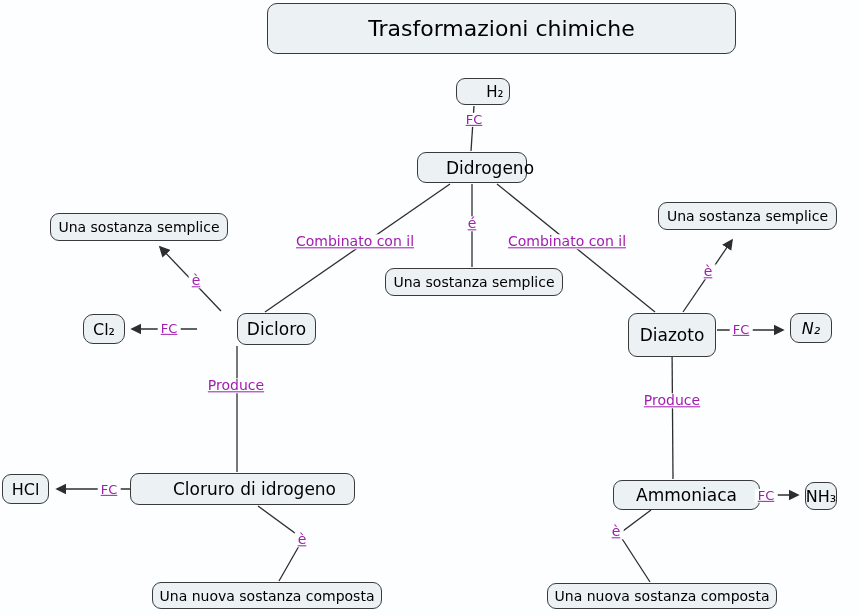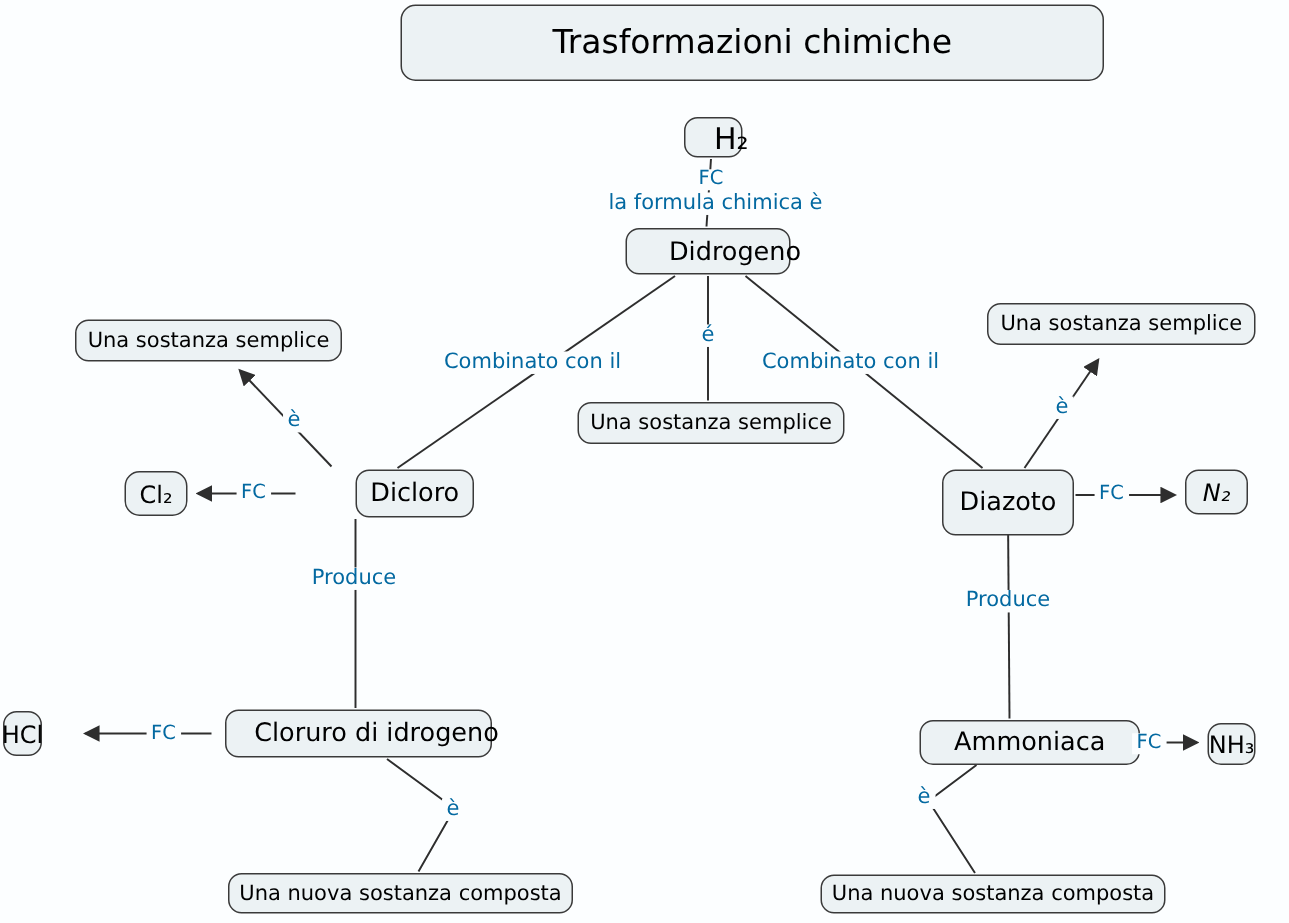--- a/index.html
+++ b/index.html
@@ -23,35 +23,35 @@
     position:absolute;display:flex;align-items:center;justify-content:center;
     background:var(--node-fill);
     border:1.4px solid var(--node-border);
     border-radius:9px;
     white-space:nowrap;box-sizing:border-box;
     cursor:default;
   }
   .lbl{
     position:absolute;transform:translate(-50%,-50%);
     background:var(--background);
-    padding:0 3px;font-size:14px;color:#0369a1;white-space:nowrap;line-height:1.1;
+    padding:0 3px;font-size:14px;color:#a21caf;white-space:nowrap;line-height:1.1;text-decoration:underline;
   }
   
   #n-title{left:267px;top:3px;width:469px;height:51px;font-size:22px;border-radius:10px;}
-  #n-h2{left:456px;top:78px;width:39px;height:27px;font-size:20px;padding-left:24px;}
+  #n-h2{left:456px;top:78px;width:54px;height:27px;font-size:15px;padding-left:24px;}
   #n-didrogeno{left:417px;top:152px;width:110px;height:31px;font-size:17px;padding-left:36px;}
   #n-uss-left{left:50px;top:213px;width:178px;height:28px;font-size:14px;}
   #n-uss-center{left:385px;top:268px;width:178px;height:28px;font-size:14px;}
   #n-uss-right{left:658px;top:202px;width:179px;height:28px;font-size:14px;}
   #n-cl2{left:83px;top:314px;width:42px;height:30px;font-size:16px;border-radius:10px;}
   #n-dicloro{left:198px;top:313px;width:79px;height:32px;font-size:17px;margin-left:39px;}
   #n-diazoto{left:628px;top:313px;width:88px;height:44px;font-size:17px;}
   #n-n2{left:790px;top:313px;width:42px;height:30px;font-size:16px;font-style:italic;}
-  #n-cloruro{left:150px;top:473px;width:178px;height:32px;font-size:17px;padding-left:24px;}
-  #n-hcl{left:2px;top:474px;width:26px;height:30px;font-size:16px;}
+  #n-cloruro{left:130px;top:473px;width:225px;height:32px;font-size:17px;padding-left:24px;}
+  #n-hcl{left:2px;top:474px;width:47px;height:30px;font-size:16px;}
   #n-unsc-left{left:152px;top:582px;width:230px;height:27px;font-size:14px;}
   #n-ammoniaca{left:613px;top:480px;width:147px;height:30px;font-size:17px;}
   #n-nh3{left:805px;top:482px;width:32px;height:28px;font-size:16px;}
   #n-unsc-right{left:547px;top:583px;width:230px;height:26px;font-size:14px;}
   
   #l-fc-top{left:474px;top:120px;font-size:13px;}
   #l-formula{left:477px;top:136px;}
   #l-comb-left{left:355px;top:242px;}
   #l-e-center{left:472px;top:224px;}
   #l-comb-right{left:567px;top:242px;}
@@ -104,21 +104,20 @@
   <div class="node" id="n-diazoto">Diazoto</div>
   <div class="node" id="n-n2">N₂</div>
   <div class="node" id="n-cloruro">Cloruro di idrogeno</div>
   <div class="node" id="n-hcl">HCl</div>
   <div class="node" id="n-unsc-left">Una nuova sostanza composta</div>
   <div class="node" id="n-ammoniaca">Ammoniaca</div>
   <div class="node" id="n-nh3">NH₃</div>
   <div class="node" id="n-unsc-right">Una nuova sostanza composta</div>
 
   <div class="lbl" id="l-fc-top">FC</div>
-  <div class="lbl" id="l-formula">la formula chimica è</div>
   <div class="lbl" id="l-comb-left">Combinato con il</div>
   <div class="lbl" id="l-e-center">é</div>
   <div class="lbl" id="l-comb-right">Combinato con il</div>
   <div class="lbl" id="l-e-upleft">è</div>
   <div class="lbl" id="l-e-upright">è</div>
   <div class="lbl" id="l-fc-cl2">FC</div>
   <div class="lbl" id="l-fc-n2">FC</div>
   <div class="lbl" id="l-produce-left">Produce</div>
   <div class="lbl" id="l-produce-right">Produce</div>
   <div class="lbl" id="l-fc-hcl">FC</div>

